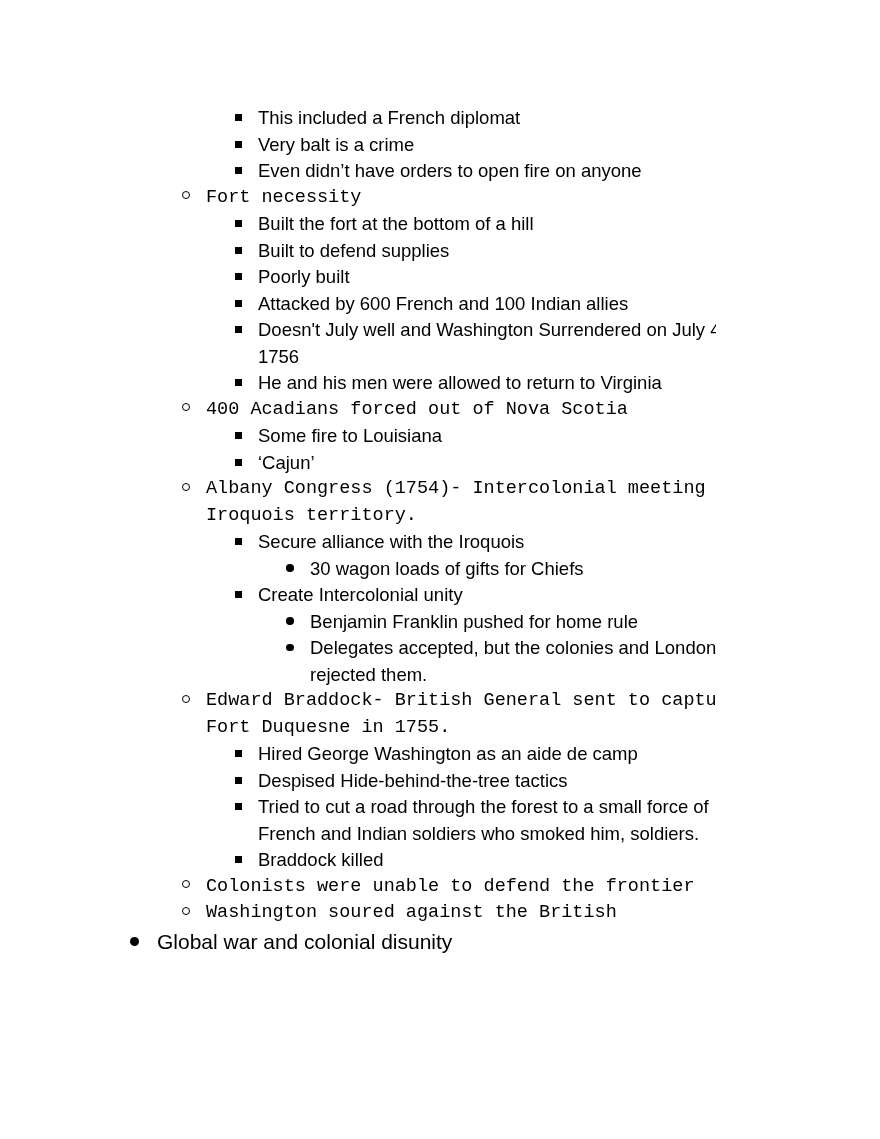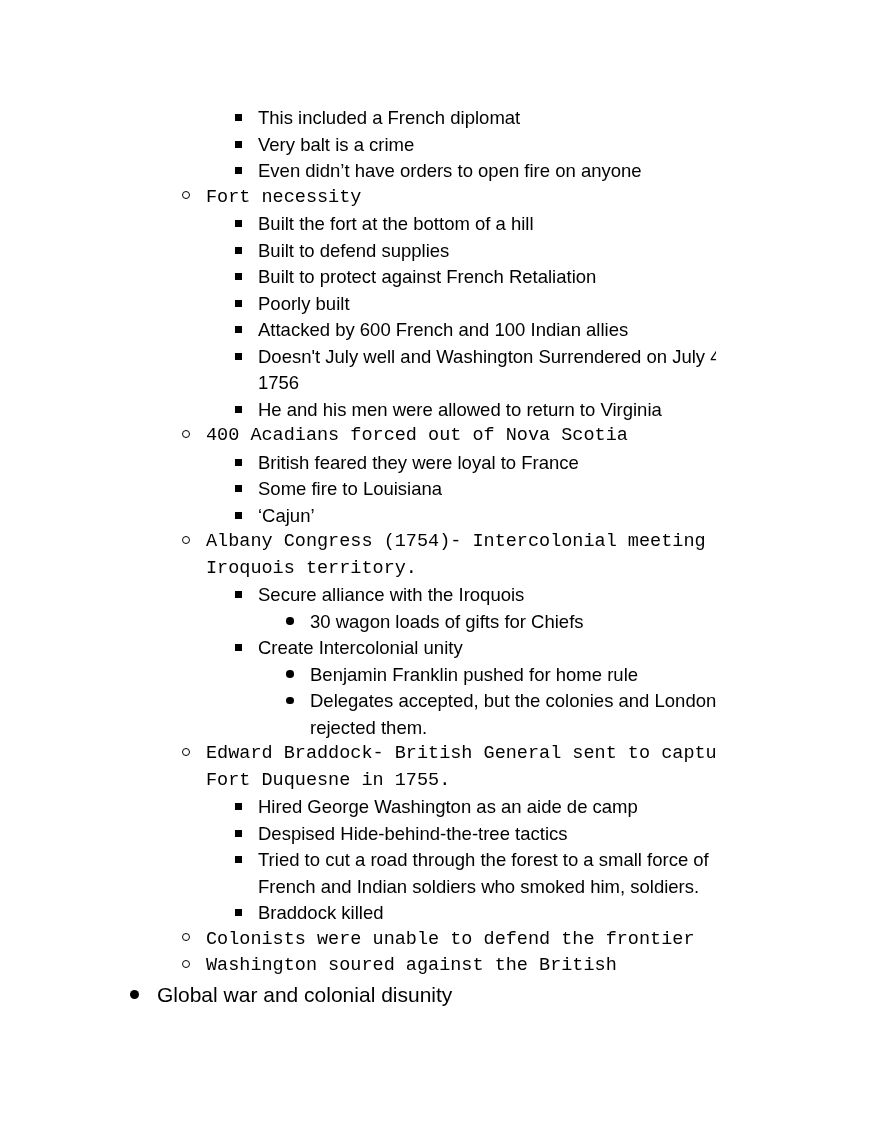--- a/index.html
+++ b/index.html
@@ -156,45 +156,37 @@
       <div class="item lvl3">
         <span class="marker"><span class="glyph-square"></span></span>
         <span class="text">Built the fort at the bottom of a hill</span>
       </div>
       <div class="item lvl3">
         <span class="marker"><span class="glyph-square"></span></span>
         <span class="text">Built to defend supplies</span>
       </div>
       <div class="item lvl3">
         <span class="marker"><span class="glyph-square"></span></span>
-        <span class="text">Built to protect against French Retaliation</span>
-      </div>
-      <div class="item lvl3">
-        <span class="marker"><span class="glyph-square"></span></span>
         <span class="text">Poorly built</span>
       </div>
       <div class="item lvl3">
         <span class="marker"><span class="glyph-square"></span></span>
         <span class="text">Attacked by 600 French and 100 Indian allies</span>
       </div>
       <div class="item lvl3">
         <span class="marker"><span class="glyph-square"></span></span>
         <span class="text">Doesn't July well and Washington Surrendered on July 4, 1756</span>
       </div>
       <div class="item lvl3">
         <span class="marker"><span class="glyph-square"></span></span>
         <span class="text">He and his men were allowed to return to Virginia</span>
       </div>
       <div class="item lvl2">
         <span class="marker"><span class="glyph-circle"></span></span>
         <span class="text">400 Acadians forced out of Nova Scotia</span>
-      </div>
-      <div class="item lvl3">
-        <span class="marker"><span class="glyph-square"></span></span>
-        <span class="text">British feared they were loyal to France</span>
       </div>
       <div class="item lvl3">
         <span class="marker"><span class="glyph-square"></span></span>
         <span class="text">Some fire to Louisiana</span>
       </div>
       <div class="item lvl3">
         <span class="marker"><span class="glyph-square"></span></span>
         <span class="text">‘Cajun’</span>
       </div>
       <div class="item lvl2">

